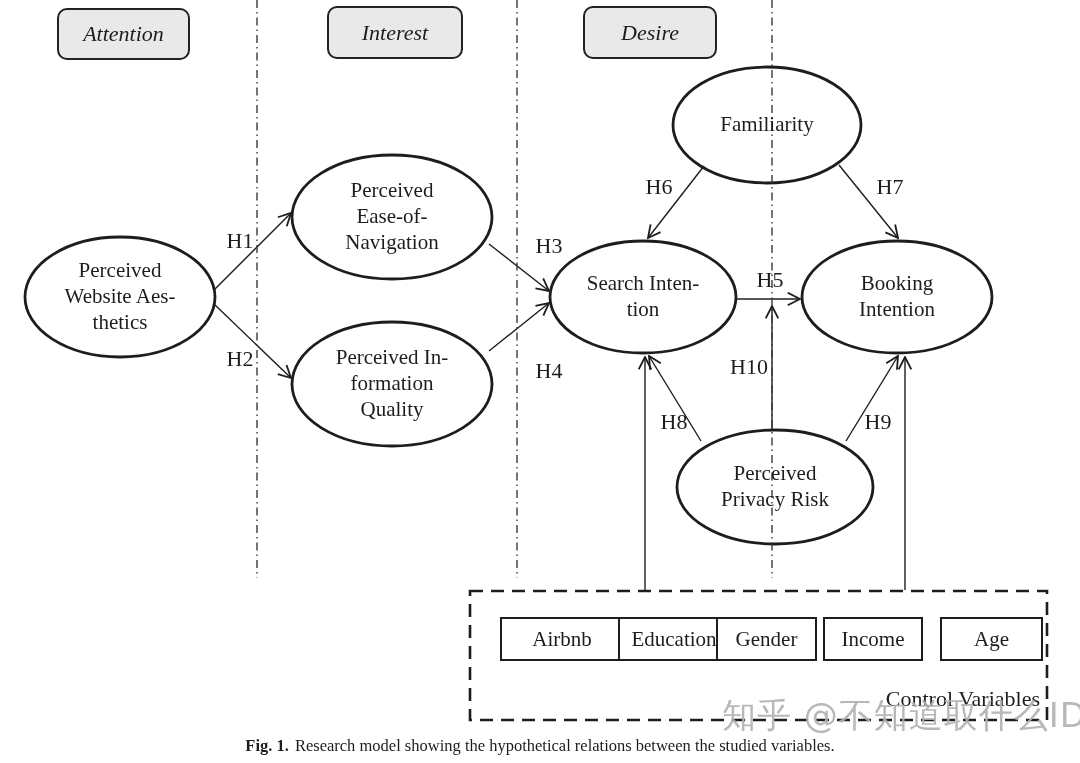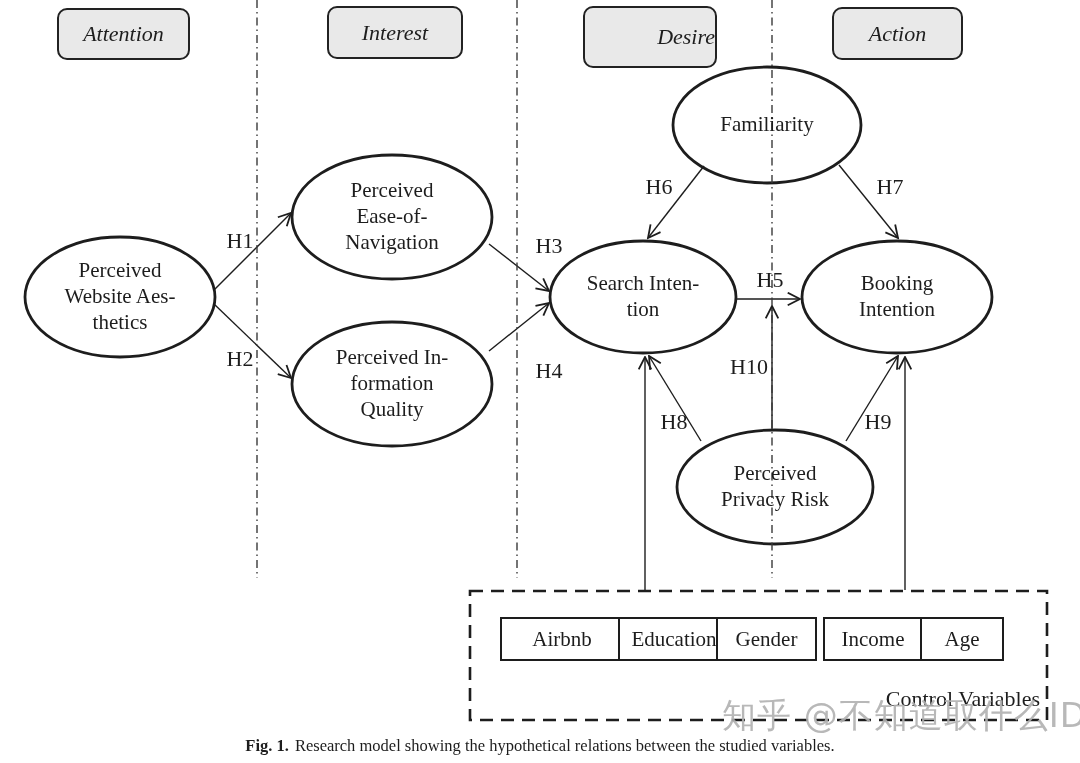--- a/index.html
+++ b/index.html
@@ -6,21 +6,21 @@
   .page{position:relative;width:1080px;height:763px;background:#ffffff;overflow:hidden;
         font-family:"Liberation Serif","DejaVu Serif",serif;color:#1d1d1d;}
   .layer{position:absolute;left:0;top:0;width:1080px;height:763px;}
 
   
   .stage-box{position:absolute;display:flex;align-items:center;justify-content:center;
              background:#e9e9e9;border:2.5px solid #222;border-radius:10px;
              font-size:22px;box-sizing:border-box;font-style:italic;}
   .s-attention{left:57px;top:8px;width:133px;height:52px;}
   .s-interest{left:327px;top:6px;width:136px;height:53px;}
-  .s-desire{left:583px;top:6px;width:134px;height:62px;justify-content:flex-end;}
+  .s-desire{left:583px;top:6px;width:134px;height:53px;}
   .s-action{left:832px;top:7px;width:131px;height:53px;}
 
   
   .node-label{position:absolute;transform:translate(-50%,-50%);display:flex;
               flex-direction:column;align-items:center;justify-content:center;
               text-align:center;font-size:21px;line-height:1.23;white-space:nowrap;}
   .n-pwa{left:120px;top:297px;}
   .n-pen{left:392px;top:217px;}
   .n-piq{left:392px;top:384px;}
   .n-fam{left:767px;top:125px;}
@@ -35,21 +35,21 @@
   .h5{left:770px;top:280px;} .h6{left:659px;top:187px;}
   .h7{left:890px;top:187px;} .h8{left:674px;top:422px;}
   .h9{left:878px;top:422px;} .h10{left:749px;top:367px;}
 
   
   .cv-box{position:absolute;top:617px;height:44px;display:flex;align-items:center;
           justify-content:center;border:2px solid #1d1d1d;background:#fff;
           font-size:21px;box-sizing:border-box;}
   .c-0{left:500px;width:124px;} .c-1{left:618px;width:112px;}
   .c-2{left:716px;width:101px;text-align:right;} .c-3{left:823px;width:100px;}
-  .c-4{left:920px;width:84px;justify-content:center;}
+  .c-4{left:940px;width:103px;justify-content:center;}
   .cv-title{position:absolute;left:860px;top:686px;width:180px;text-align:right;
             font-size:22px;white-space:nowrap;}
 
   
   .watermark{position:absolute;left:722px;top:693px;font-size:34px;letter-spacing:1px;
              color:#b1b1b1;opacity:.9;z-index:10;white-space:nowrap;
              font-family:"DejaVu Sans",sans-serif;}
 
   
   .caption{position:absolute;left:0;top:736px;width:1080px;text-align:center;
@@ -103,23 +103,20 @@
   </svg>
 
   <div class="stage-box s-attention">
     <span>Attention</span>
   </div>
   <div class="stage-box s-interest">
     <span>Interest</span>
   </div>
   <div class="stage-box s-desire">
     <span>Desire</span>
-  </div>
-  <div class="stage-box s-action">
-    <span>Action</span>
   </div>
 
   <div class="node-label n-pwa">
     <span>Perceived</span>
     <span>Website Aes-</span>
     <span>thetics</span>
   </div>
   <div class="node-label n-pen">
     <span>Perceived</span>
     <span>Ease-of-</span>

